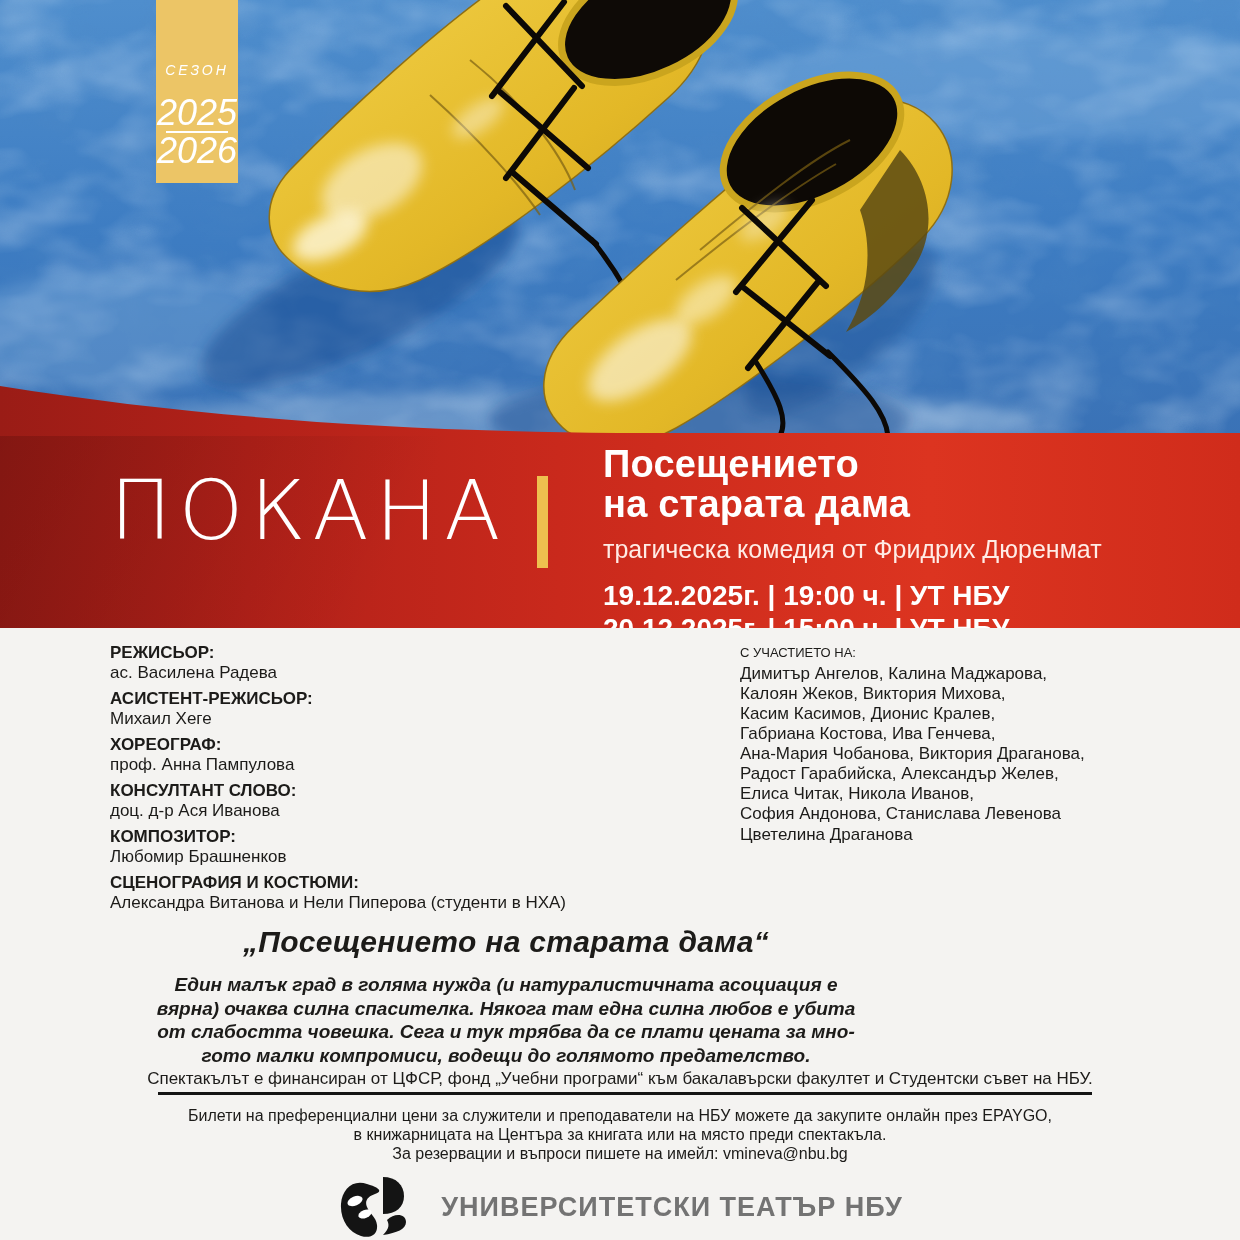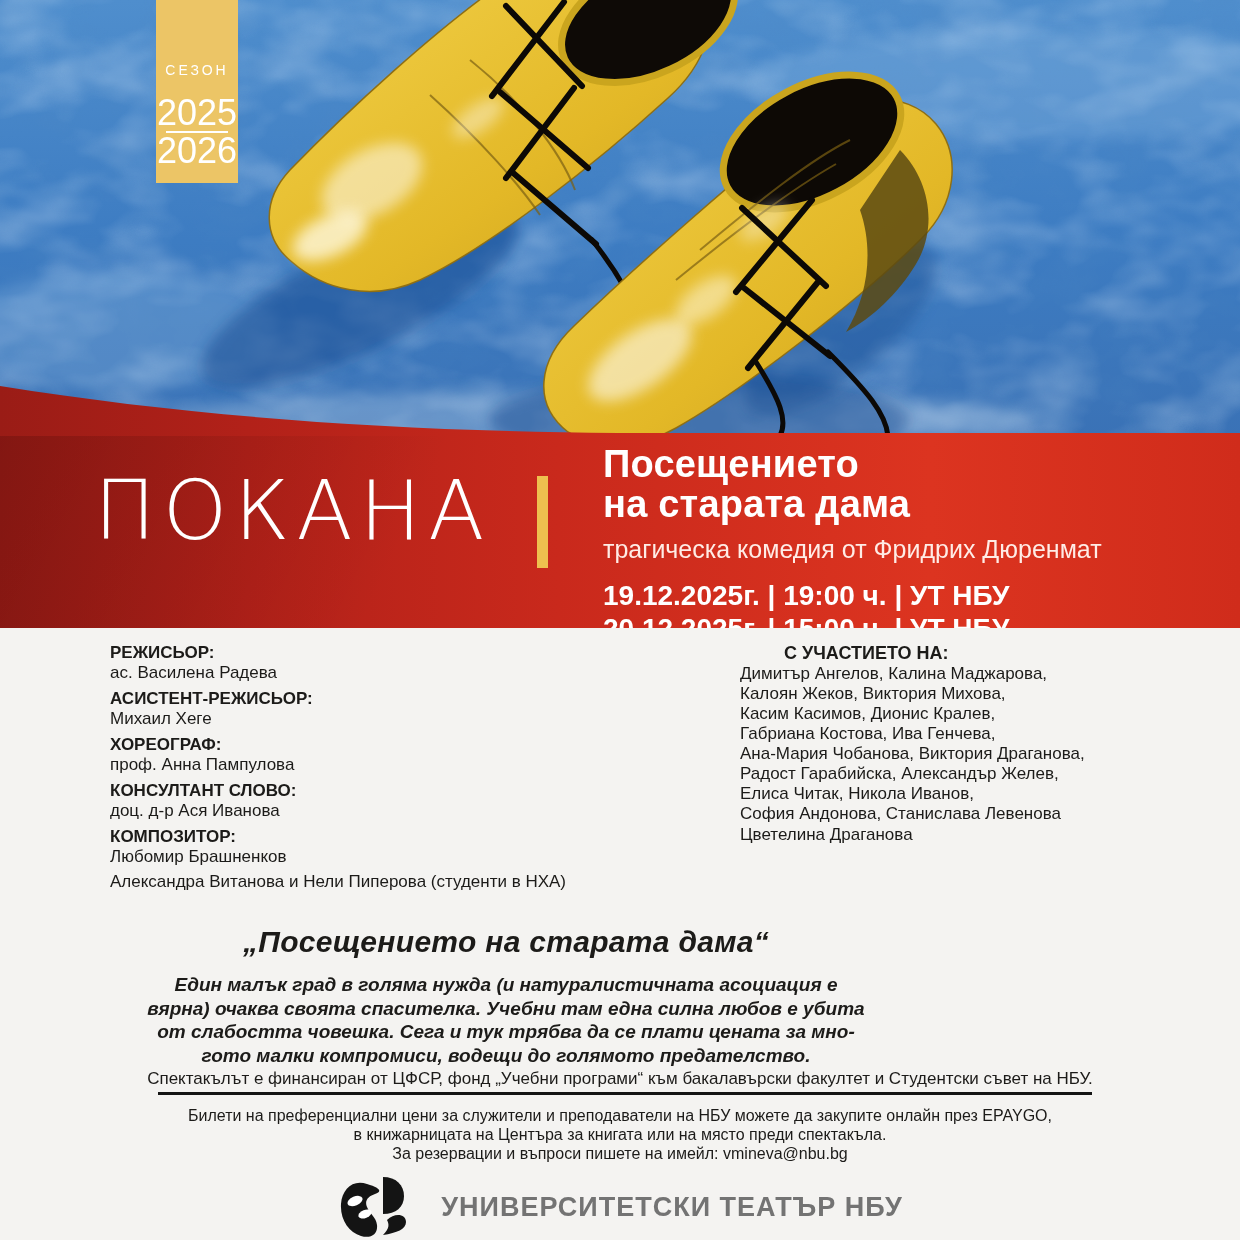--- a/index.html
+++ b/index.html
@@ -5,53 +5,53 @@
   html,body{margin:0;padding:0;background:#e8e8e8;}
   .poster{
     position:relative;width:1240px;height:1240px;overflow:hidden;
     background:#f4f3f1;font-family:"Liberation Sans",sans-serif;color:#1c1b19;
   }
   
   .photo{position:absolute;left:0;top:0;width:1240px;height:437px;overflow:hidden;}
   .photo svg{display:block;width:1240px;height:437px;}
   .season-badge{
     position:absolute;left:156px;top:0;width:82px;height:183px;
-    background:#ecc566;color:#fff;text-align:center;
+    background:#ecc566;color:#fff;text-align:center;font-style:italic;
   }
   .season-badge .season-label{margin-top:62px;font-size:14px;letter-spacing:3px;font-weight:400;}
   .season-badge .year{font-size:36px;line-height:30px;font-weight:400;}
   .season-badge .year-top{margin-top:20px;}
   .season-badge .underline{width:62px;height:2px;background:#fff;margin:3px auto 3px auto;}
   
   .band{
     position:absolute;left:0;top:436px;width:1240px;height:192px;
     background:
       linear-gradient(115deg, rgba(40,0,0,.20) 0%, rgba(40,0,0,0) 34%),
       linear-gradient(to right,#9a1c16 0%,#b22119 20%,#c9291c 45%,#dc3420 75%,#d02c1b 100%);
     color:#fff;
   }
   .kicker{
-    position:absolute;left:94px;top:34px;
+    position:absolute;left:110px;top:34px;
     font-family:"DejaVu Sans","Liberation Sans",sans-serif;
     font-weight:200;font-size:82px;letter-spacing:7px;line-height:1;color:#fff;
   }
   .gold-bar{position:absolute;left:537px;top:40px;width:11px;height:92px;background:#eec04f;}
   .band-right{position:absolute;left:603px;top:8px;}
   .band-title{font-size:38px;font-weight:bold;line-height:40px;letter-spacing:.2px;}
   .band-subtitle{font-size:25px;font-weight:400;margin-top:11px;color:#ffece6;}
   .band-show{font-size:28px;font-weight:bold;line-height:33px;}
   .band-show.first{margin-top:15px;}
   
   .content{position:absolute;left:0;top:628px;width:1240px;height:612px;background:#f4f3f1;}
   .credits-left{position:absolute;left:110px;top:14px;}
   .credit-group{margin-bottom:5px;}
   .credit-role{font-size:17px;font-weight:bold;line-height:21px;}
   .credit-name{font-size:17px;line-height:20px;}
   .credits-right{position:absolute;left:740px;top:14px;}
-  .cast-label{font-size:18px;font-weight:bold;line-height:22px;margin-left:44px;}
+  .cast-label{font-size:13px;font-weight:normal;line-height:22px;}
   .cast-line{font-size:17px;line-height:20px;}
   .hair-label{font-size:17px;font-weight:bold;line-height:22px;margin-top:16px;}
   .hair-name{font-size:17px;line-height:21px;}
   .quote{position:absolute;left:0;top:297px;width:1012px;text-align:center;}
   .quote-title{font-size:30px;font-weight:600;font-style:italic;letter-spacing:.3px;}
   .quote-body{margin-top:14px;font-size:19px;font-weight:600;font-style:italic;line-height:23.5px;}
   .funding{position:absolute;left:0;top:441px;width:1240px;text-align:center;font-size:17px;}
   .divider{position:absolute;left:158px;top:464px;width:934px;height:3px;background:#141414;}
   .tickets{position:absolute;left:0;top:478px;width:1240px;text-align:center;font-size:16px;line-height:19px;}
   .logo-row{position:absolute;left:0;top:548px;width:1240px;display:flex;justify-content:center;align-items:center;gap:16px;}
@@ -183,20 +183,21 @@
       </div>
       <div class="credit-group">
         <div class="credit-role">КОНСУЛТАНТ СЛОВО:</div>
         <div class="credit-name">доц. д-р Ася Иванова</div>
       </div>
       <div class="credit-group">
         <div class="credit-role">КОМПОЗИТОР:</div>
         <div class="credit-name">Любомир Брашненков</div>
       </div>
       <div class="credit-group">
+        <div class="credit-role">СЦЕНОГРАФИЯ И КОСТЮМИ:</div>
         <div class="credit-name">Александра Витанова и Нели Пиперова (студенти в НХА)</div>
       </div>
     </div>
 
     <div class="credits-right">
       <div class="cast-label">С УЧАСТИЕТО НА:</div>
       <div class="cast-line">Димитър Ангелов, Калина Маджарова,</div>
       <div class="cast-line">Калоян Жеков, Виктория Михова,</div>
       <div class="cast-line">Касим Касимов, Дионис Кралев,</div>
       <div class="cast-line">Габриана Костова, Ива Генчева,</div>
@@ -204,21 +205,21 @@
       <div class="cast-line">Радост Гарабийска, Александър Желев,</div>
       <div class="cast-line">Елиса Читак, Никола Иванов,</div>
       <div class="cast-line">София Андонова, Станислава Левенова</div>
       <div class="hair-name">Цветелина Драганова</div>
     </div>
 
     <div class="quote">
       <div class="quote-title">„Посещението на старата дама“</div>
       <div class="quote-body">
         <div>Един малък град в голяма нужда (и натуралистичната асоциация е</div>
-        <div>вярна) очаква своята спасителка. Учебни там една силна любов е убита</div>
+        <div>вярна) очаква силна спасителка. Някога там една силна любов е убита</div>
         <div>от слабостта човешка. Сега и тук трябва да се плати цената за мно-</div>
         <div>гото малки компромиси, водещи до голямото предателство.</div>
       </div>
     </div>
 
     <div class="funding">Спектакълът е финансиран от ЦФСР, фонд „Учебни програми“ към бакалавърски факултет и Студентски съвет на НБУ.</div>
     <div class="divider"></div>
 
     <div class="tickets">
       <div>Билети на преференциални цени за служители и преподаватели на НБУ можете да закупите онлайн през EPAYGO,</div>

